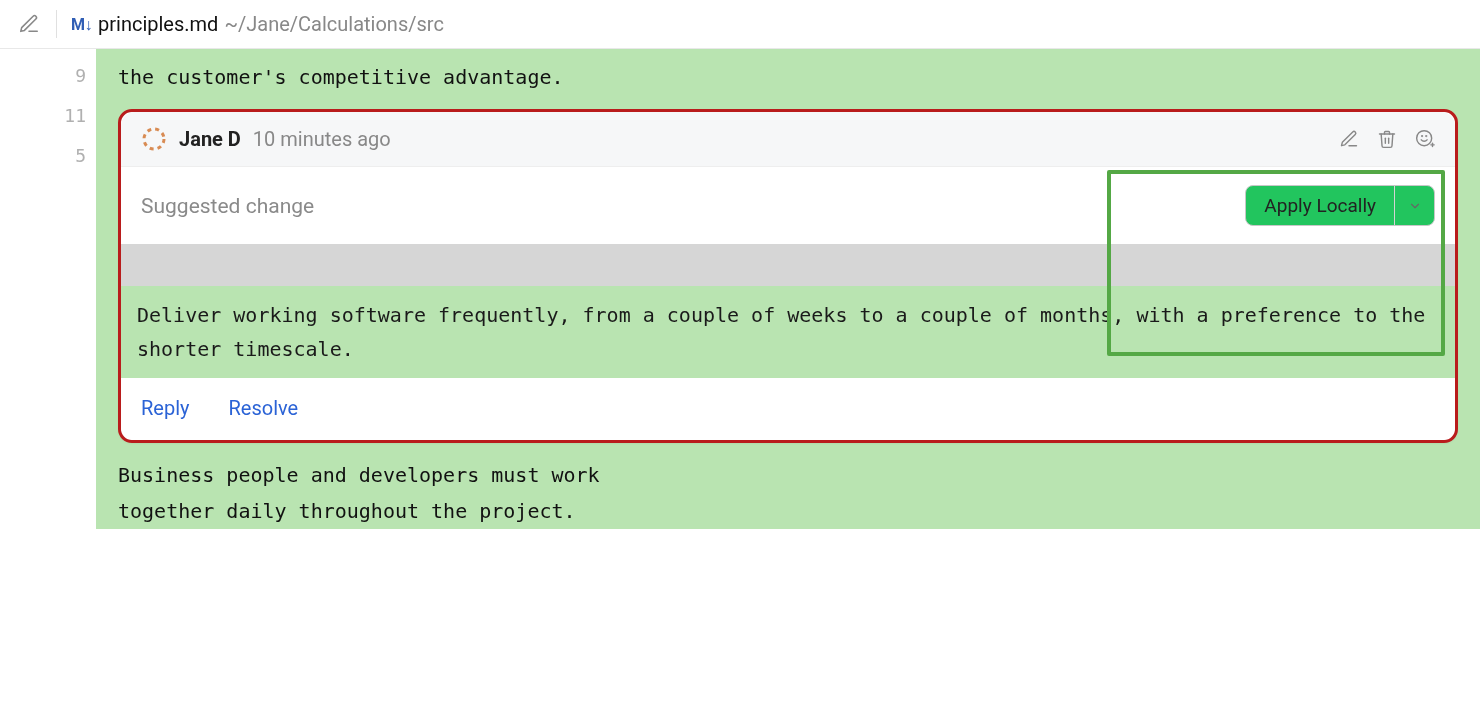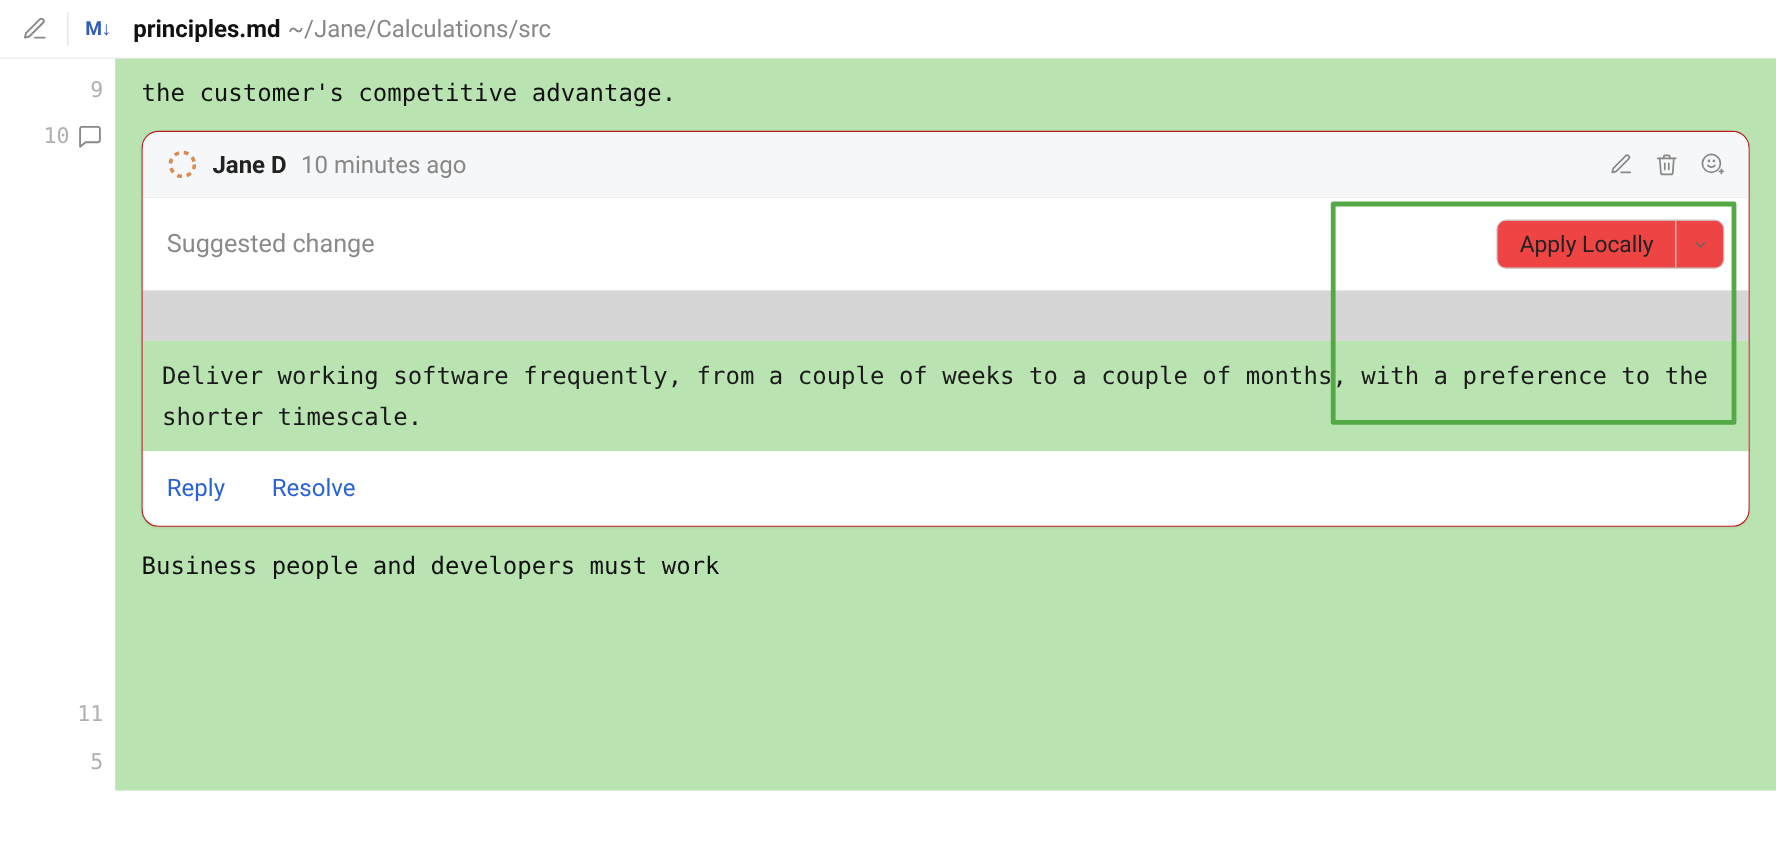--- a/index.html
+++ b/index.html
@@ -36,21 +36,21 @@
     align-items: center;
     gap: 6px;
     font-size: 20px;
   }
   .md-badge {
     color: #305eb5;
     font-weight: 700;
     font-size: 16px;
     letter-spacing: -0.5px;
   }
-  .filename { font-weight: 700; color: #111; margin-left: 13px; }
+  .filename { font-weight: 400; color: #111; }
   .filepath { color: #888; font-weight: 400; }
   .editor {
     display: flex;
   }
   .gutter {
     width: 96px;
     background: #fff;
     padding-top: 10px;
   }
   .gline {
@@ -80,21 +80,21 @@
   .codeline {
     font-family: "SF Mono", Menlo, Consolas, monospace;
     font-size: 20px;
     padding: 6px 0 6px 22px;
     white-space: pre;
     color: #111;
   }
   .review-card {
     margin: 14px 22px 14px 22px;
     background: #fff;
-    border: 1px solid #b91c1c;
+    border: 3px solid #b91c1c;
     border-radius: 14px;
     overflow: visible;
     box-shadow: 0 1px 2px rgba(0,0,0,0.04);
     position: relative;
   }
   .card-header {
     display: flex;
     align-items: center;
     padding: 14px 20px;
     gap: 12px;
@@ -131,21 +131,21 @@
     color: #8a8a8a;
     font-size: 21px;
   }
   .apply-group {
     margin-left: auto;
     display: flex;
     align-items: stretch;
     border: 1px solid #c7c7c7;
     border-radius: 8px;
     overflow: hidden;
-    background: #ef4444;
+    background: #22c55e;
     position: relative;
   }
   .apply-btn {
     padding: 8px 18px;
     font-size: 19px;
     color: #222;
     cursor: pointer;
     display: flex;
     align-items: center;
   }
@@ -215,28 +215,20 @@
     <span class="filename">principles.md</span>
     <span class="filepath">~/Jane/Calculations/src</span>
   </div>
 </div>
 
 <div class="editor">
   <div class="gutter">
     <div class="gline gh-9">
         <span>9</span>
       </div>
-    <div class="gline gh-10">
-      <span>10</span>
-      <span class="comment-glyph">
-        <svg class="icon-svg" viewBox="0 0 24 24" fill="none" stroke="currentColor" stroke-width="1.7" stroke-linecap="round" stroke-linejoin="round">
-            <path d="M21 15a2 2 0 0 1-2 2H8l-5 4V5a2 2 0 0 1 2-2h14a2 2 0 0 1 2 2z"></path>
-          </svg>
-      </span>
-    </div>
     <div class="gline gh-11">
         <span>11</span>
       </div>
     <div class="gline gh-12">
         <span>5</span>
       </div>
   </div>
 
   <div class="content">
     <div class="codeline">the customer's competitive advantage.</div>
@@ -299,14 +291,15 @@
         <div class="diff-added">Deliver working software frequently, from a couple of weeks to a couple of months, with a preference to the shorter timescale.</div>
       </div>
 
       <div class="card-footer">
         <span class="footer-link">Reply</span>
         <span class="footer-link">Resolve</span>
       </div>
     </div>
 
     <div class="codeline">Business people and developers must work</div>
+    <div class="codeline">together daily throughout the project.</div>
   </div>
 </div>
 
 </body></html>

